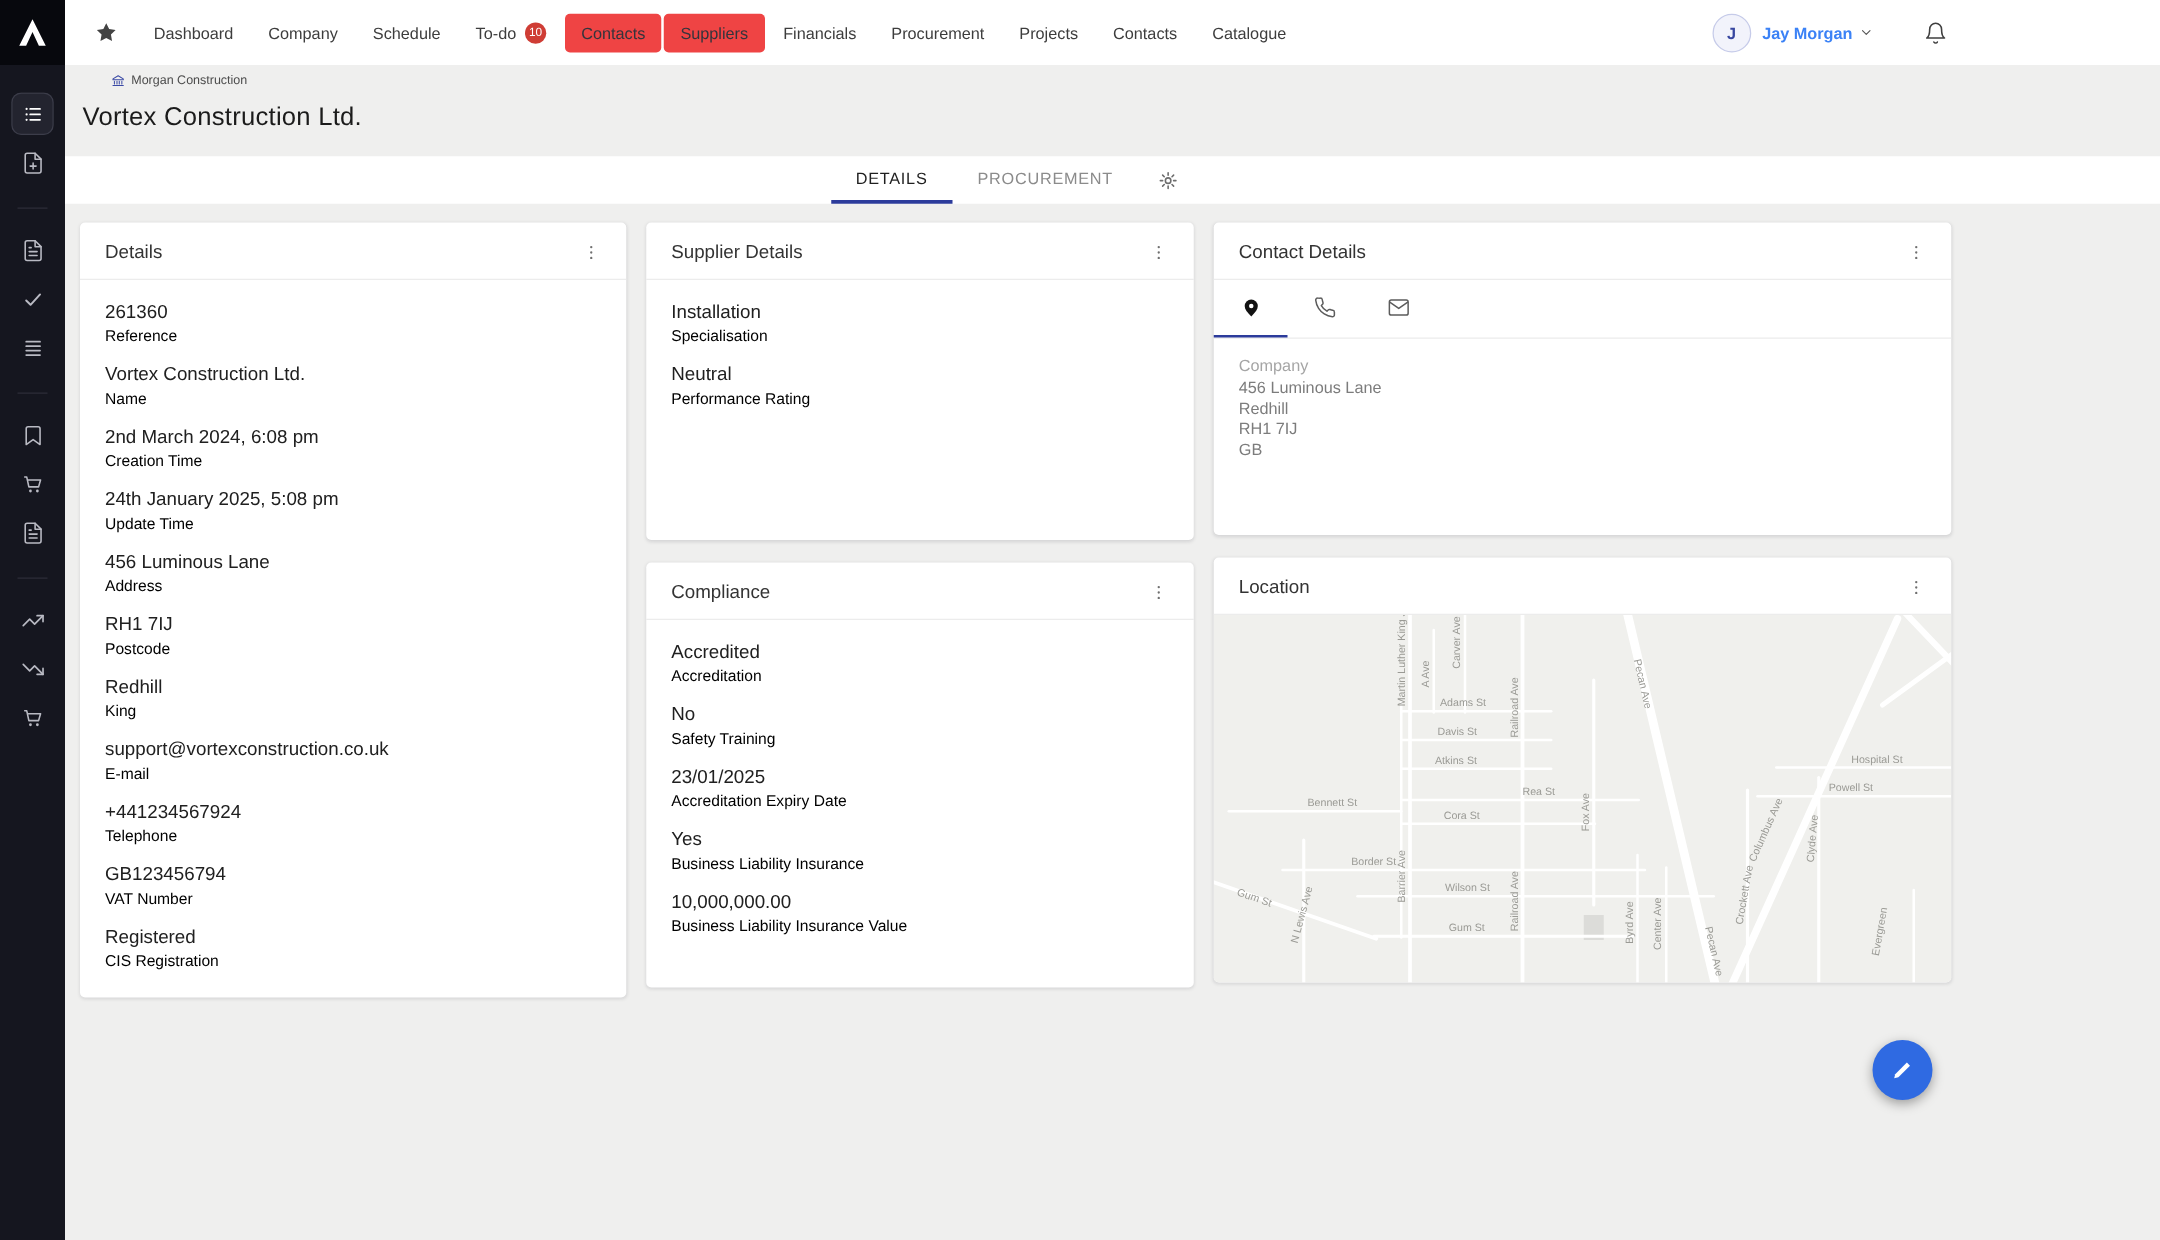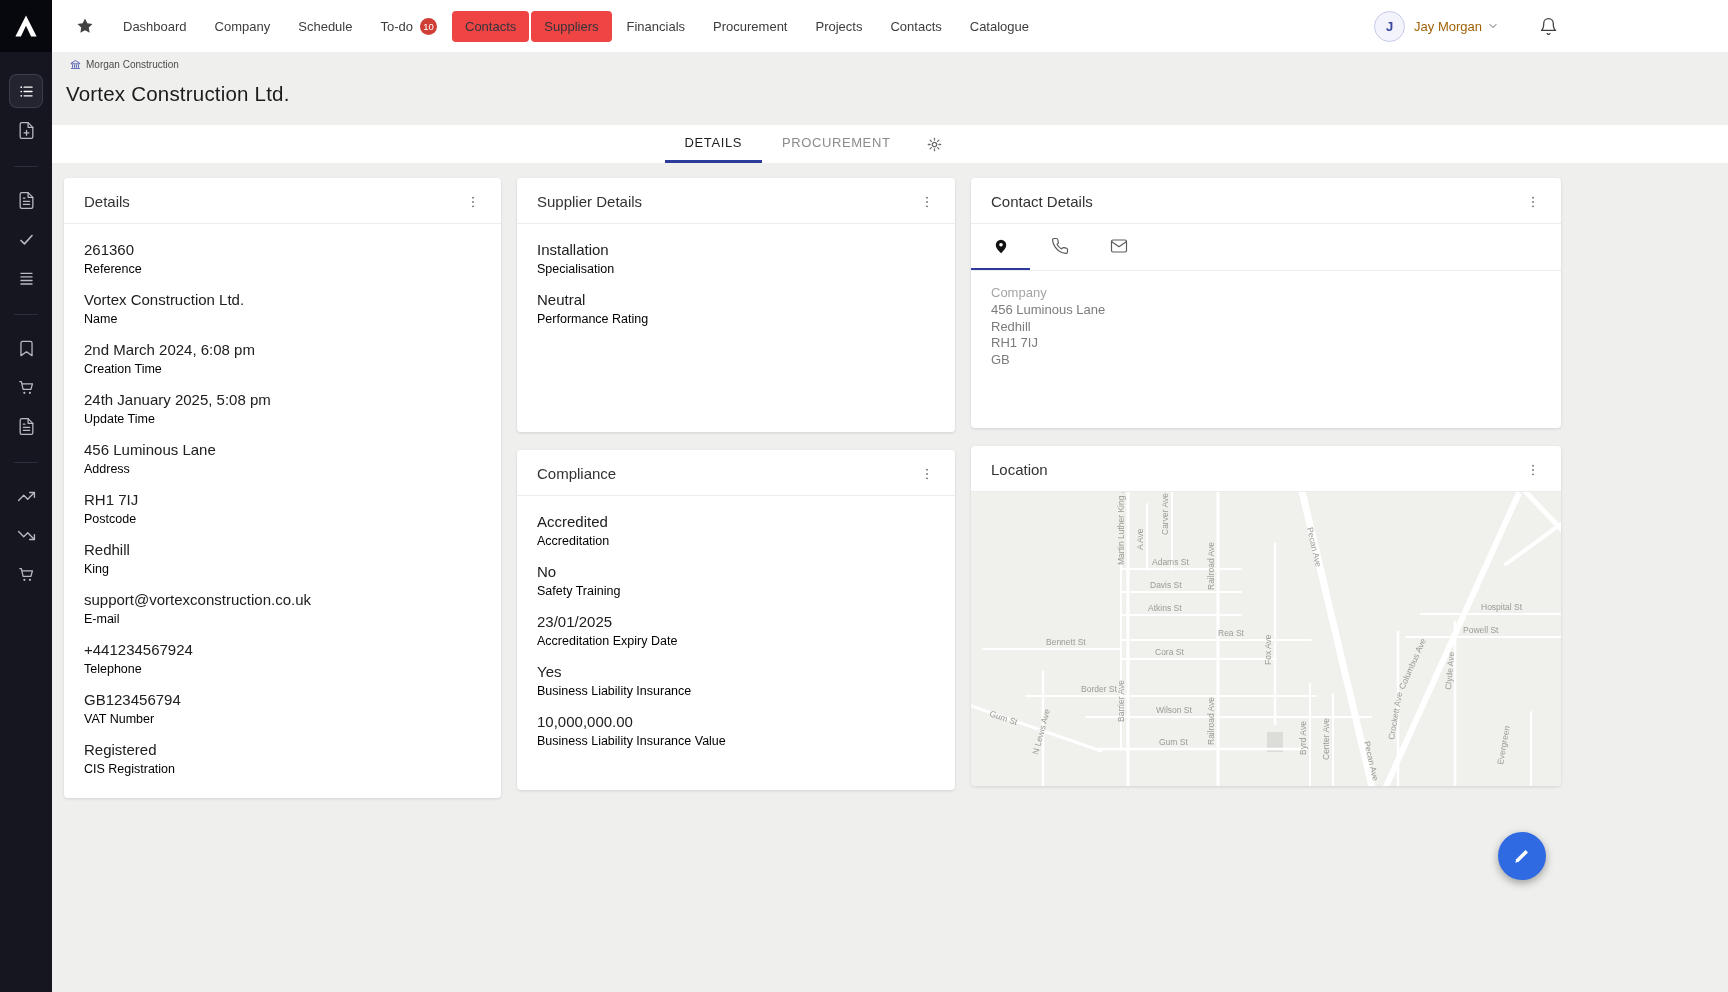--- a/index.html
+++ b/index.html
@@ -27,29 +27,29 @@
   .starwrap svg{width:18px;height:18px}
   .nav-items{display:flex;align-items:center;gap:2px}
   .nav-item{font-size:13px;color:#3d3d3d;padding:8px 13px;border-radius:4px;cursor:pointer;
             display:flex;align-items:center;gap:7px;white-space:nowrap}
   .nav-item.active{background:#ef4444;color:#33343c}
   .nav-badge{background:#cf3d35;color:#fff;width:17px;height:17px;border-radius:50%;font-size:9.5px;
              display:grid;place-items:center;font-weight:normal}
   .nav-right{margin-left:auto;display:flex;align-items:center}
   .avatar{width:29px;height:29px;border-radius:50%;background:#f2f3fb;border:1px solid #c6cbe9;
           color:#3847a0;font-size:13px;display:grid;place-items:center;cursor:pointer;font-weight:bold}
-  .username{font-size:13px;font-weight:normal;color:#a16207;margin:0 5px 0 9px;cursor:pointer}
+  .username{font-size:13px;font-weight:bold;color:#3b82f6;margin:0 5px 0 9px;cursor:pointer}
   .chev{color:#555;cursor:pointer}
   .chev svg{width:12px;height:12px}
   .bellwrap{margin-left:40px;color:#3f3f3f;cursor:pointer}
   .bellwrap svg{width:19px;height:19px}
 
   
   .subheader{position:absolute;left:52px;top:52px;width:1676px;height:73px;background:#efefee}
-  .breadcrumb{display:flex;align-items:center;gap:5px;padding:7px 0 0 18px;font-size:10px;
+  .breadcrumb{display:flex;align-items:center;gap:5px;padding:7px 0 0 37px;font-size:10px;
               color:#4c4c4c;cursor:pointer;width:max-content}
   .breadcrumb svg{width:11px;height:11px;color:#3a49a5}
   .page-title{font-size:20.5px;font-weight:500;color:#1b1b1b;margin:12px 0 0 14px;letter-spacing:.2px}
 
   
   .tabsrow{position:absolute;left:52px;top:125px;width:1676px;height:38px;background:#fff;
            display:flex;justify-content:center;z-index:4}
   .tabsgroup{display:flex;align-items:stretch;margin-right:156px}
   .tab{display:flex;align-items:center;padding:0 20px;font-size:13px;letter-spacing:.6px;color:#8b8b8b;
        cursor:pointer;border-bottom:3px solid transparent;box-sizing:border-box;font-weight:500}

